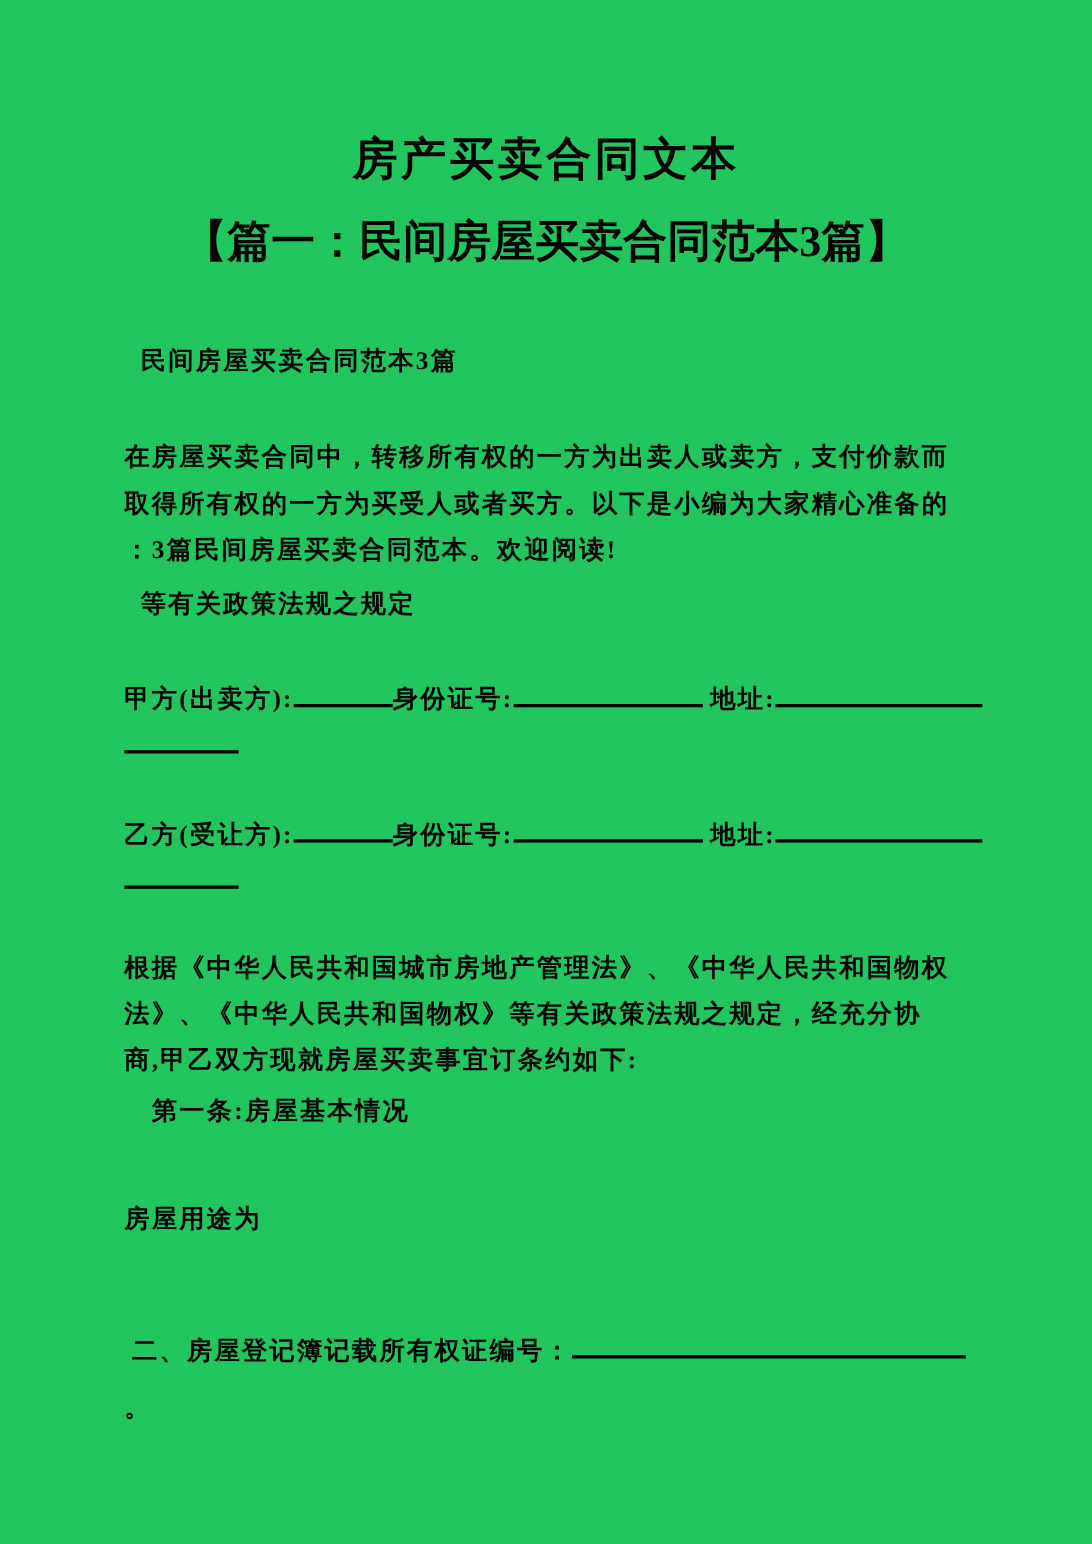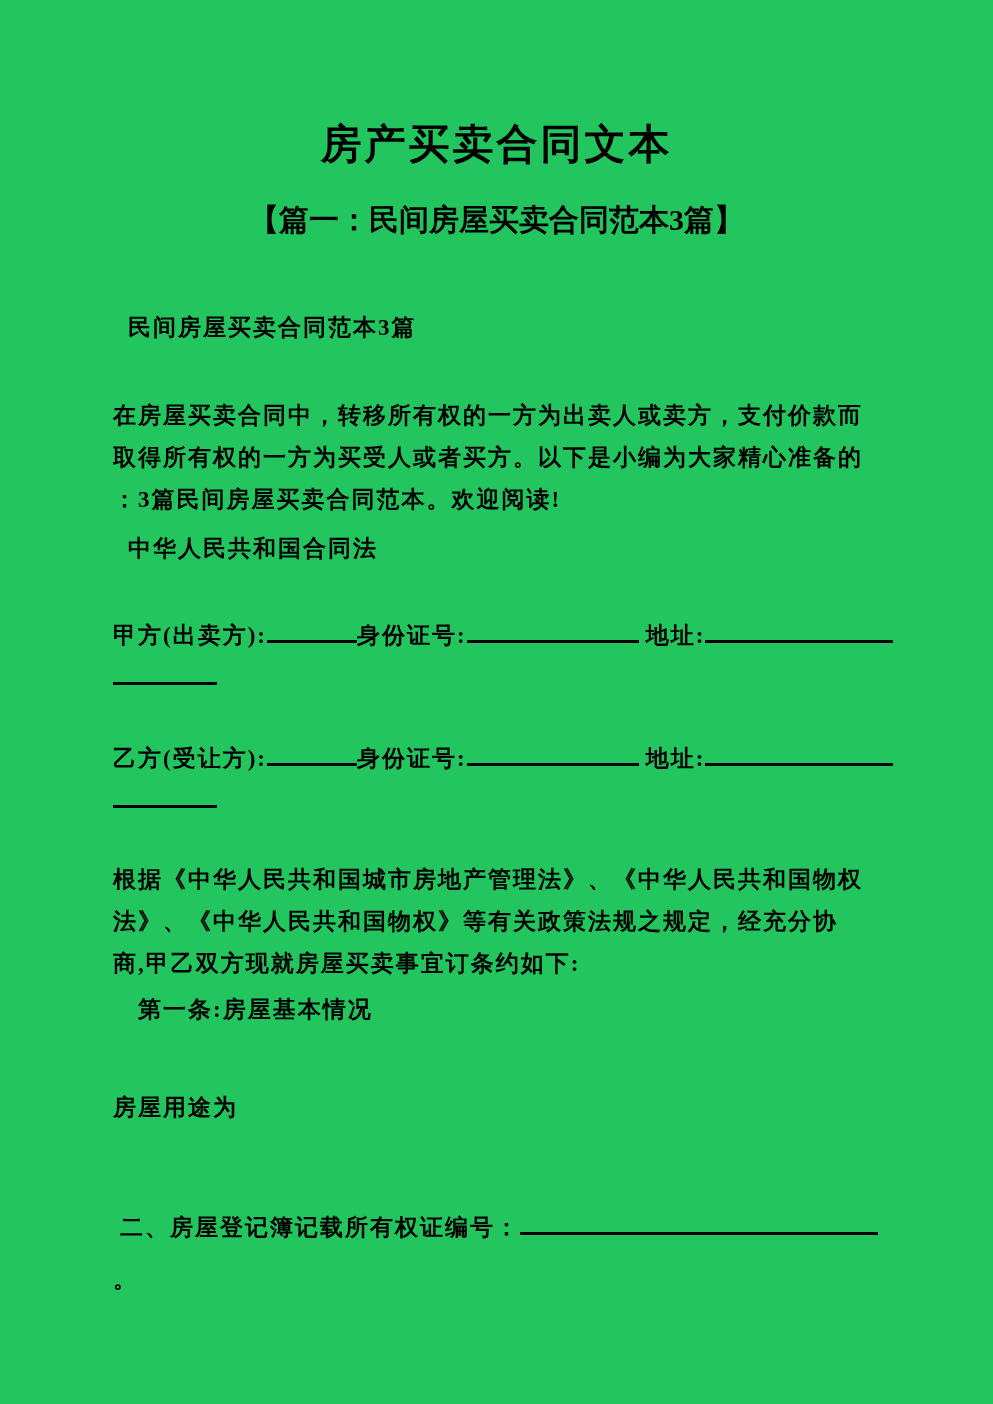--- a/index.html
+++ b/index.html
@@ -27,21 +27,21 @@
     letter-spacing: 3px;
     line-height: 52px;
     white-space: nowrap;
   }
   .doc-subtitle {
     position: absolute;
     top: 198px;
     left: 0;
     width: 993px;
     text-align: center;
-    font-size: 30px;
+    font-size: 40px;
     letter-spacing: 0px;
     line-height: 44px;
     white-space: nowrap;
   }
   .line {
     position: absolute;
     font-size: 23px;
     letter-spacing: 2px;
     line-height: 36px;
     white-space: nowrap;
@@ -68,21 +68,21 @@
   <div class="doc-title">房产买卖合同文本</div>
 
   <div class="doc-subtitle">【篇一：民间房屋买卖合同范本3篇】</div>
 
   <div class="line" style="top:310px; left:128px;">民间房屋买卖合同范本3篇</div>
 
   <div class="line" style="top:398px; left:113px;">在房屋买卖合同中，转移所有权的一方为出卖人或卖方，支付价款而</div>
   <div class="line" style="top:440px; left:113px;">取得所有权的一方为买受人或者买方。以下是小编为大家精心准备的</div>
   <div class="line" style="top:482px; left:113px;">：3篇民间房屋买卖合同范本。欢迎阅读!</div>
 
-  <div class="line" style="top:531px; left:128px;">中华人民共和国合同法</div>
+  <div class="line" style="top:531px; left:128px;">等有关政策法规之规定</div>
 
   <div class="line" style="top:618px; left:113px;">
     <span>甲方(出卖方):</span><span class="blank w90"></span><span>身份证号:</span><span class="blank w172"></span><span class="addr-gap">地址:</span><span class="blank w188"></span>
   </div>
   <div class="line" style="top:660px; left:113px;">
     <span class="blank w104"></span>
   </div>
 
   <div class="line" style="top:741px; left:113px;">
     <span>乙方(受让方):</span><span class="blank w90"></span><span>身份证号:</span><span class="blank w172"></span><span class="addr-gap">地址:</span><span class="blank w188"></span>

